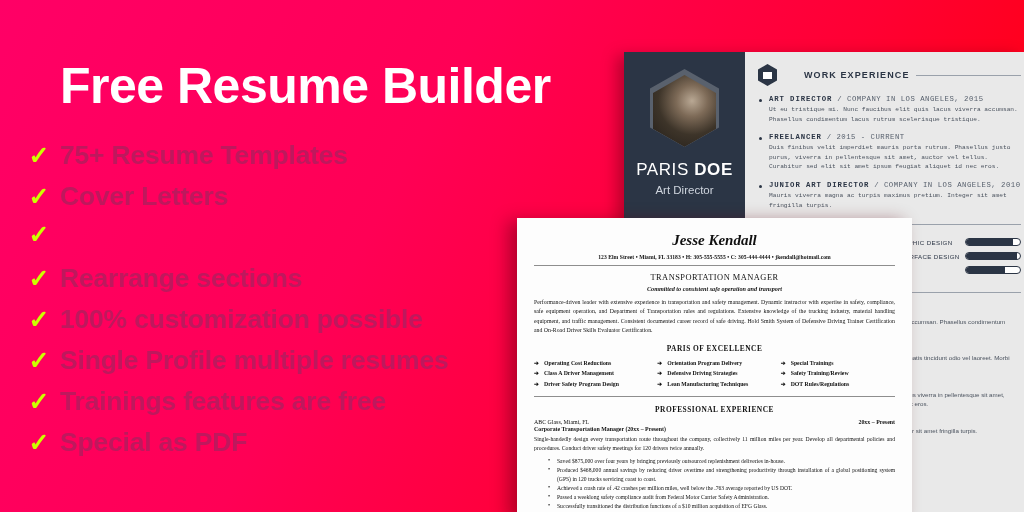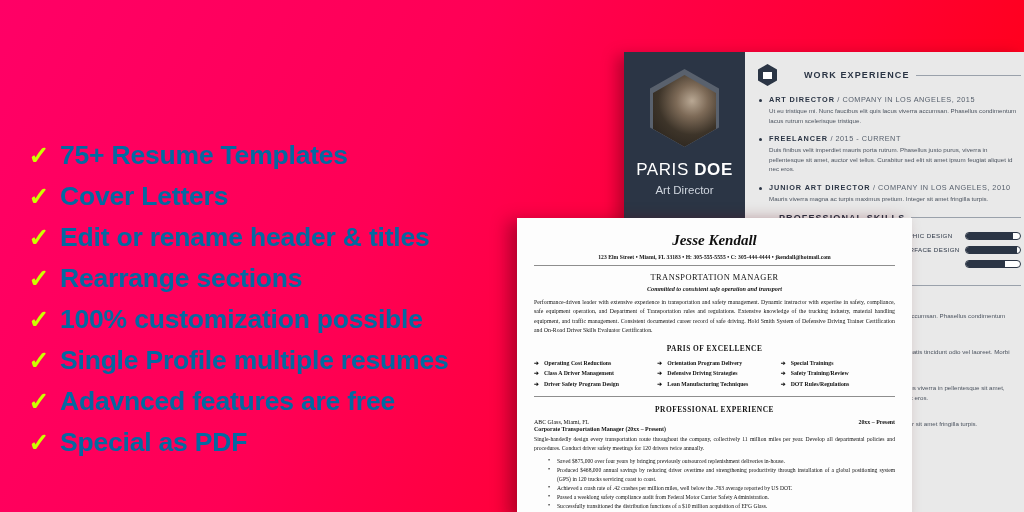--- a/index.html
+++ b/index.html
@@ -25,21 +25,21 @@
   .features li {
     display: flex; align-items: baseline;
     height: 41px; white-space: nowrap;
   }
   .check {
     color: #ccff00; font-size: 25px; font-weight: bold;
     width: 42px; text-align: center; flex: 0 0 42px;
     line-height: 1;
   }
   .feat-label {
-    color: #0369a1; font-size: 26.5px; font-weight: bold;
+    color: #be185d; font-size: 26.5px; font-weight: bold;
     letter-spacing: -0.2px;
   }
 
   
   .dark-card {
     position: absolute; left: 624px; top: 52px;
     width: 400px; height: 460px;
     background: #e9e9e9;
     box-shadow: -7px 4px 14px rgba(90,0,15,.42);
     display: flex; overflow: hidden;
@@ -108,21 +108,21 @@
     width: 19px; height: 22px; flex: 0 0 19px;
     background: #2b3545;
     clip-path: polygon(50% 0%, 100% 25%, 100% 75%, 50% 100%, 0% 75%, 0% 25%);
     display: flex; align-items: center; justify-content: center;
   }
   .lt-hex i {
     width: 9px; height: 7px; background: #fff; display: block; font-style: normal;
   }
   .lt-sec-t { font-size: 9px; font-weight: bold; letter-spacing: 1.1px; margin-left: 21px; }
   .lt-rule { flex: 1; height: 1px; background: #9aa1ab; }
-  .job { margin-bottom: 9px; padding-left: 11px; position: relative; }
+  .job { margin-bottom: 9px; padding-left: 11px; position: relative; font-family: Liberation Mono, monospace; }
   .job::before {
     content: ""; position: absolute; left: 1px; top: 4px;
     width: 3px; height: 3px; border-radius: 50%; background: #2b3545;
   }
   .job-h { font-size: 7.3px; letter-spacing: .5px; }
   .job-h b { font-weight: bold; letter-spacing: .9px; }
   .job-h span { color: #555e6b; }
   .job-d { font-size: 6.2px; line-height: 1.55; color: #4a525e; margin-top: 2px; }
 
   .skills-wrap { margin-top: 3px; }
@@ -175,49 +175,49 @@
   }
   .exp-ul li::before {
     content: "•"; position: absolute; left: 0; top: -1px; font-size: 6px;
   }
 </style>
 </head>
 <body>
 
 <div class="stage">
 
+  <div class="headline">Free Resume Builder</div>
 
   <ul class="features">
     <li>
       <span class="check">✓</span>
       <span class="feat-label">75+ Resume Templates</span>
     </li>
     <li>
       <span class="check">✓</span>
       <span class="feat-label">Cover Letters</span>
     </li>
     <li>
       <span class="check">✓</span>
-      <span class="feat-label">Edit or rename header &amp; titles</span>
     </li>
     <li>
       <span class="check">✓</span>
       <span class="feat-label">Rearrange sections</span>
     </li>
     <li>
       <span class="check">✓</span>
       <span class="feat-label">100% customization possible</span>
     </li>
     <li>
       <span class="check">✓</span>
       <span class="feat-label">Single Profile multiple resumes</span>
     </li>
     <li>
       <span class="check">✓</span>
-      <span class="feat-label">Adavnced features are free</span>
+      <span class="feat-label">Trainings features are free</span>
     </li>
     <li>
       <span class="check">✓</span>
       <span class="feat-label">Special as PDF</span>
     </li>
   </ul>
 
   <div class="dark-card">
     <div class="dark-left">
       <div class="hex-ring">

